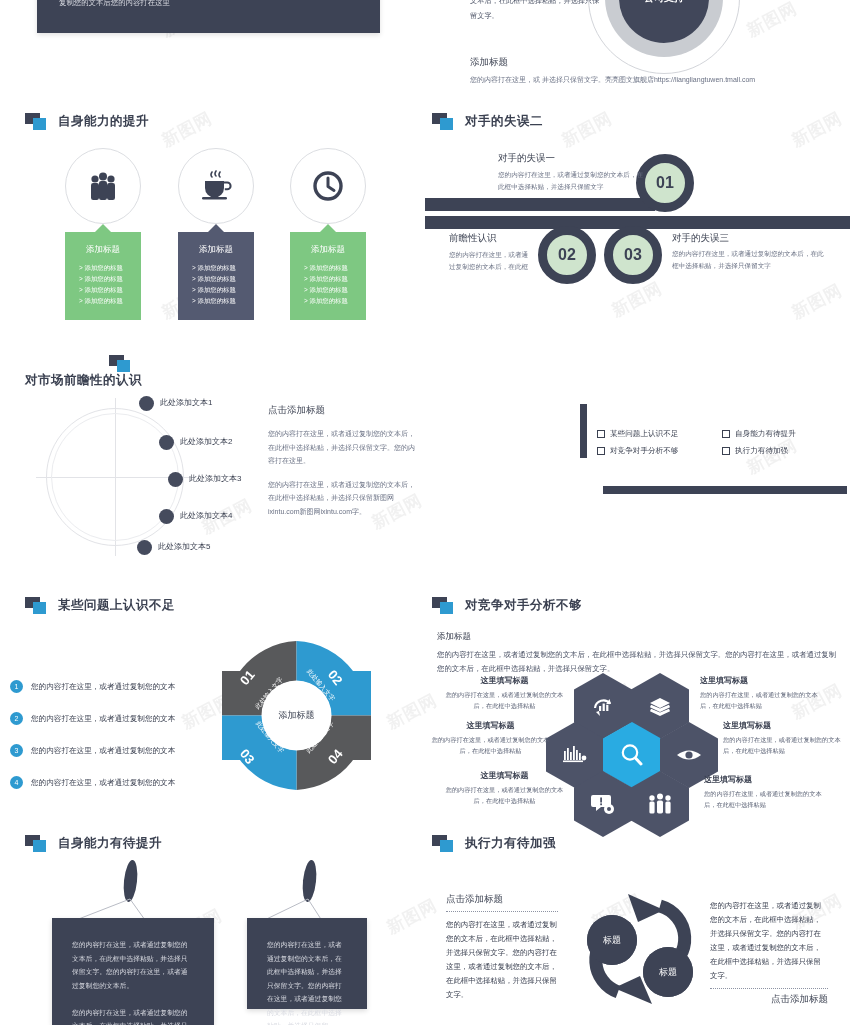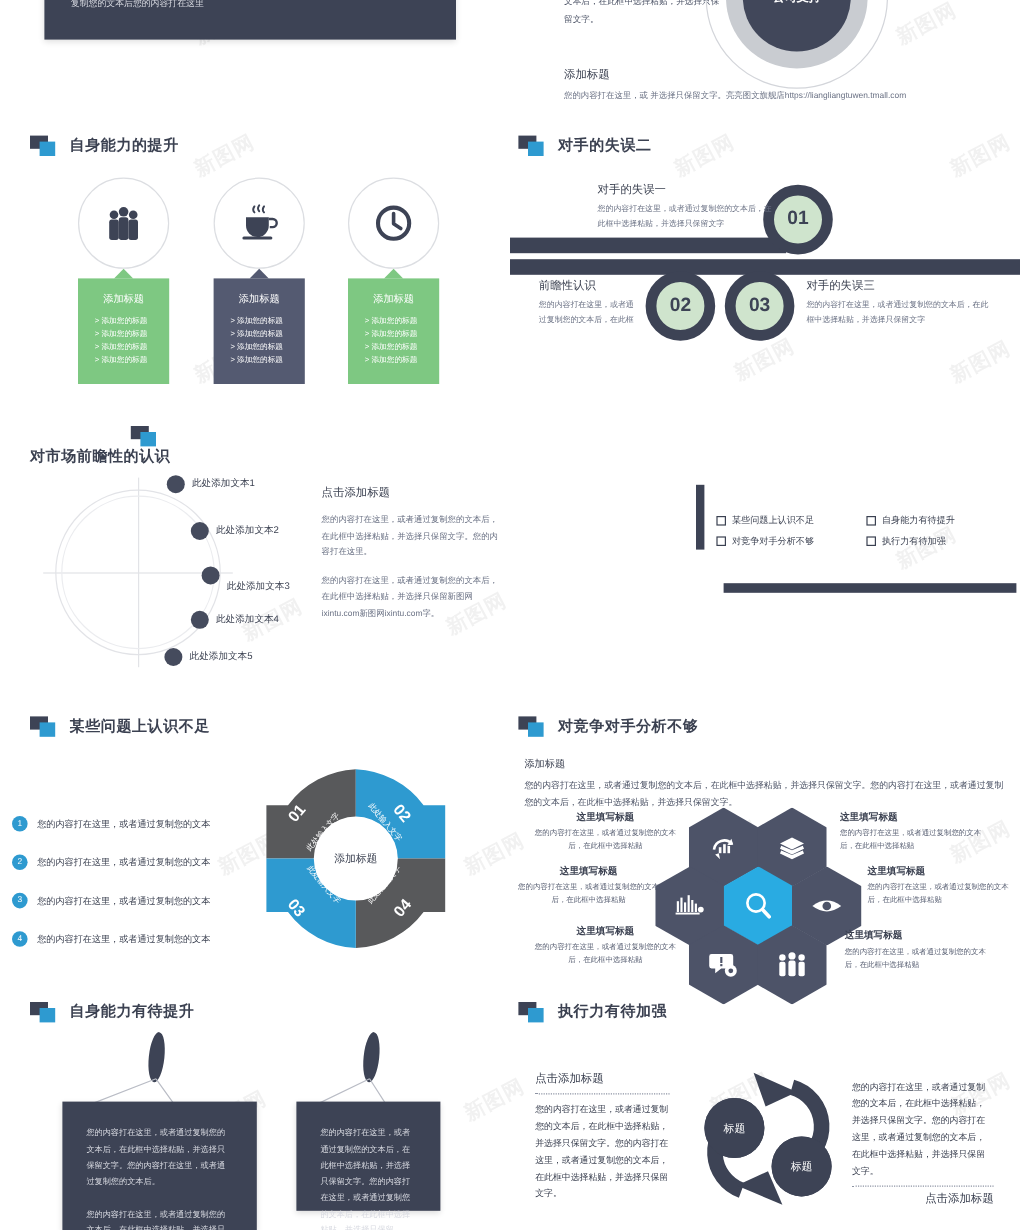--- a/index.html
+++ b/index.html
@@ -293,21 +293,21 @@
     <div class="fs-r1"></div>
     <div class="fs-r2"></div>
 
     <div class="fs-dot" style="left:121px;top:4px;"></div>
     <div class="fs-lbl" style="left:142px;top:5px;">此处添加文本1</div>
 
     <div class="fs-dot" style="left:141px;top:43px;"></div>
     <div class="fs-lbl" style="left:162px;top:44px;">此处添加文本2</div>
 
     <div class="fs-dot" style="left:150px;top:80px;"></div>
-    <div class="fs-lbl" style="left:171px;top:91px;">此处添加文本3</div>
+    <div class="fs-lbl" style="left:171px;top:81px;">此处添加文本3</div>
 
     <div class="fs-dot" style="left:141px;top:117px;"></div>
     <div class="fs-lbl" style="left:162px;top:118px;">此处添加文本4</div>
 
     <div class="fs-dot" style="left:119px;top:148px;"></div>
     <div class="fs-lbl" style="left:140px;top:149px;">此处添加文本5</div>
   </div>
 
   <div class="fs-right">
     <div class="h">点击添加标题</div>

